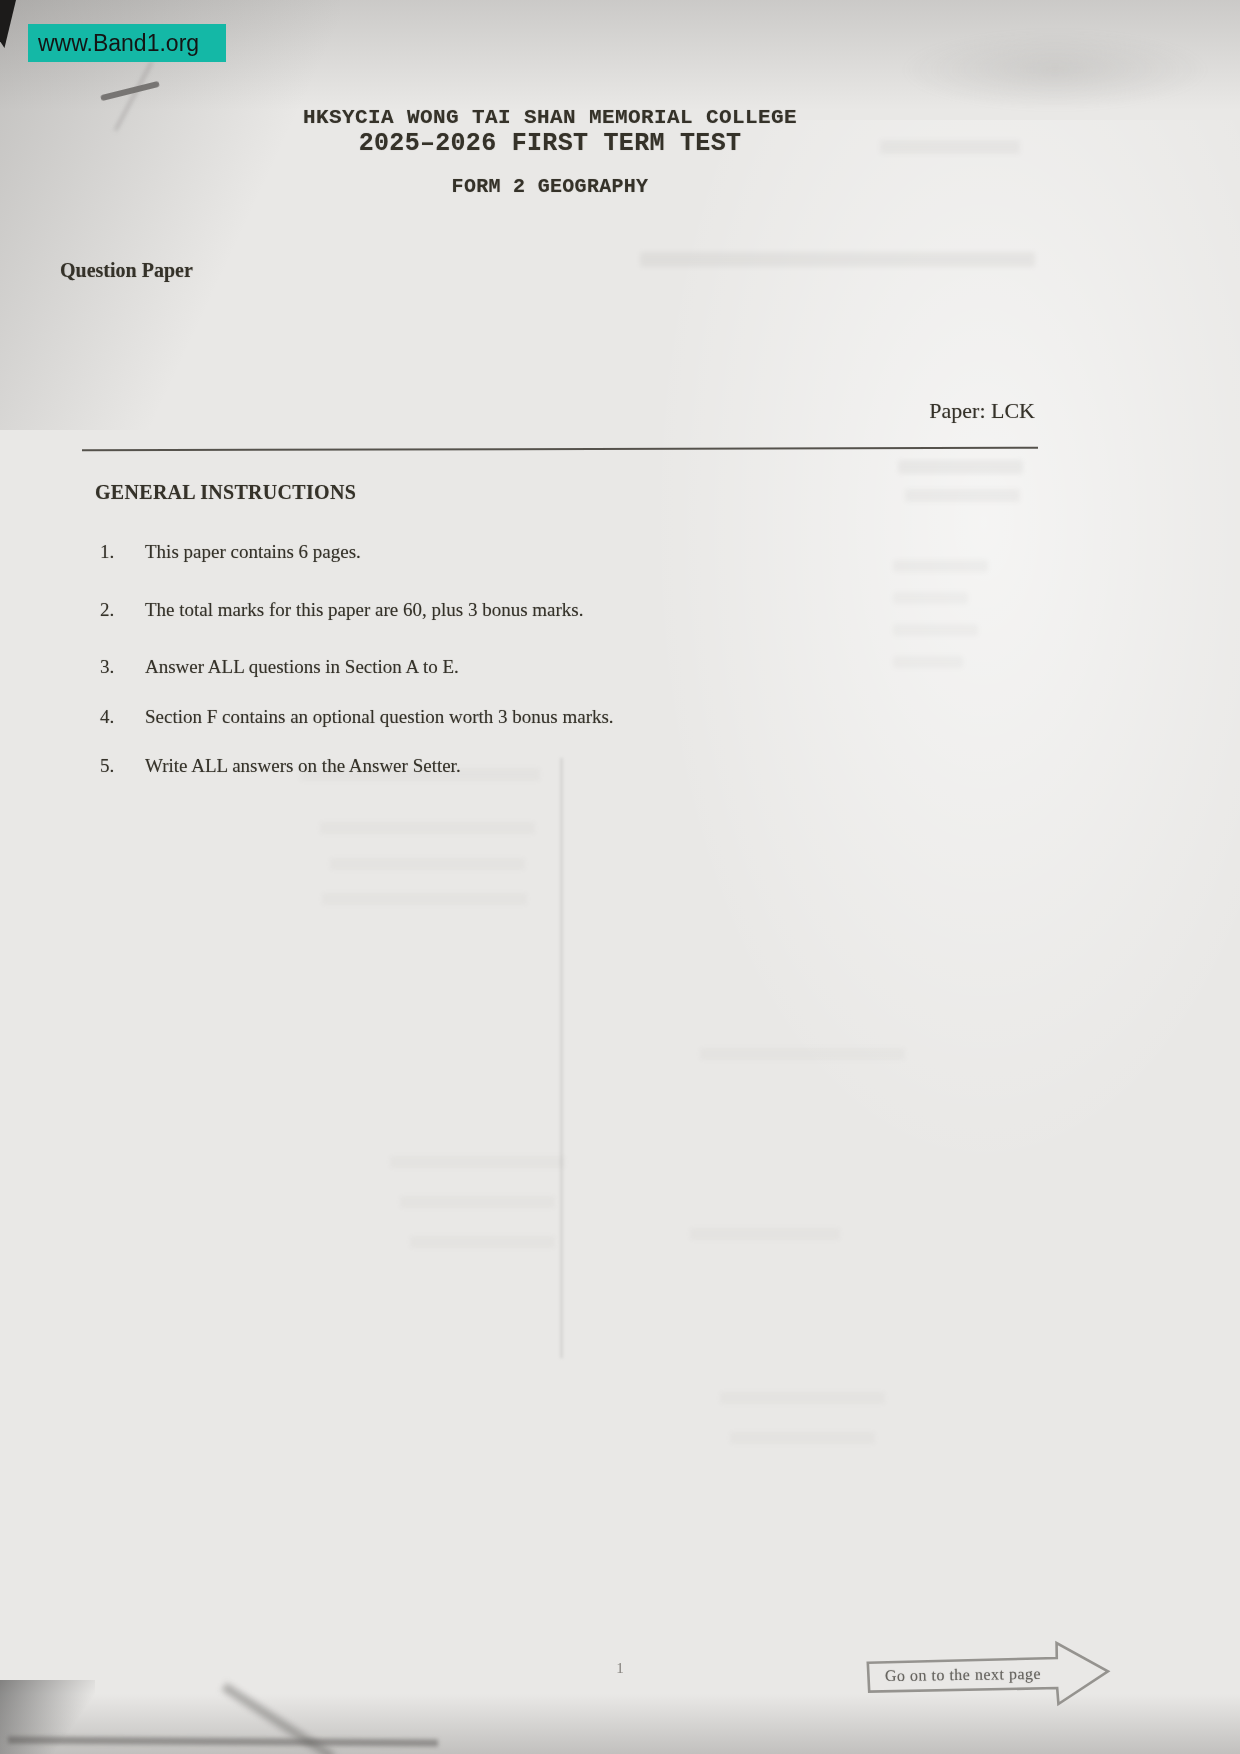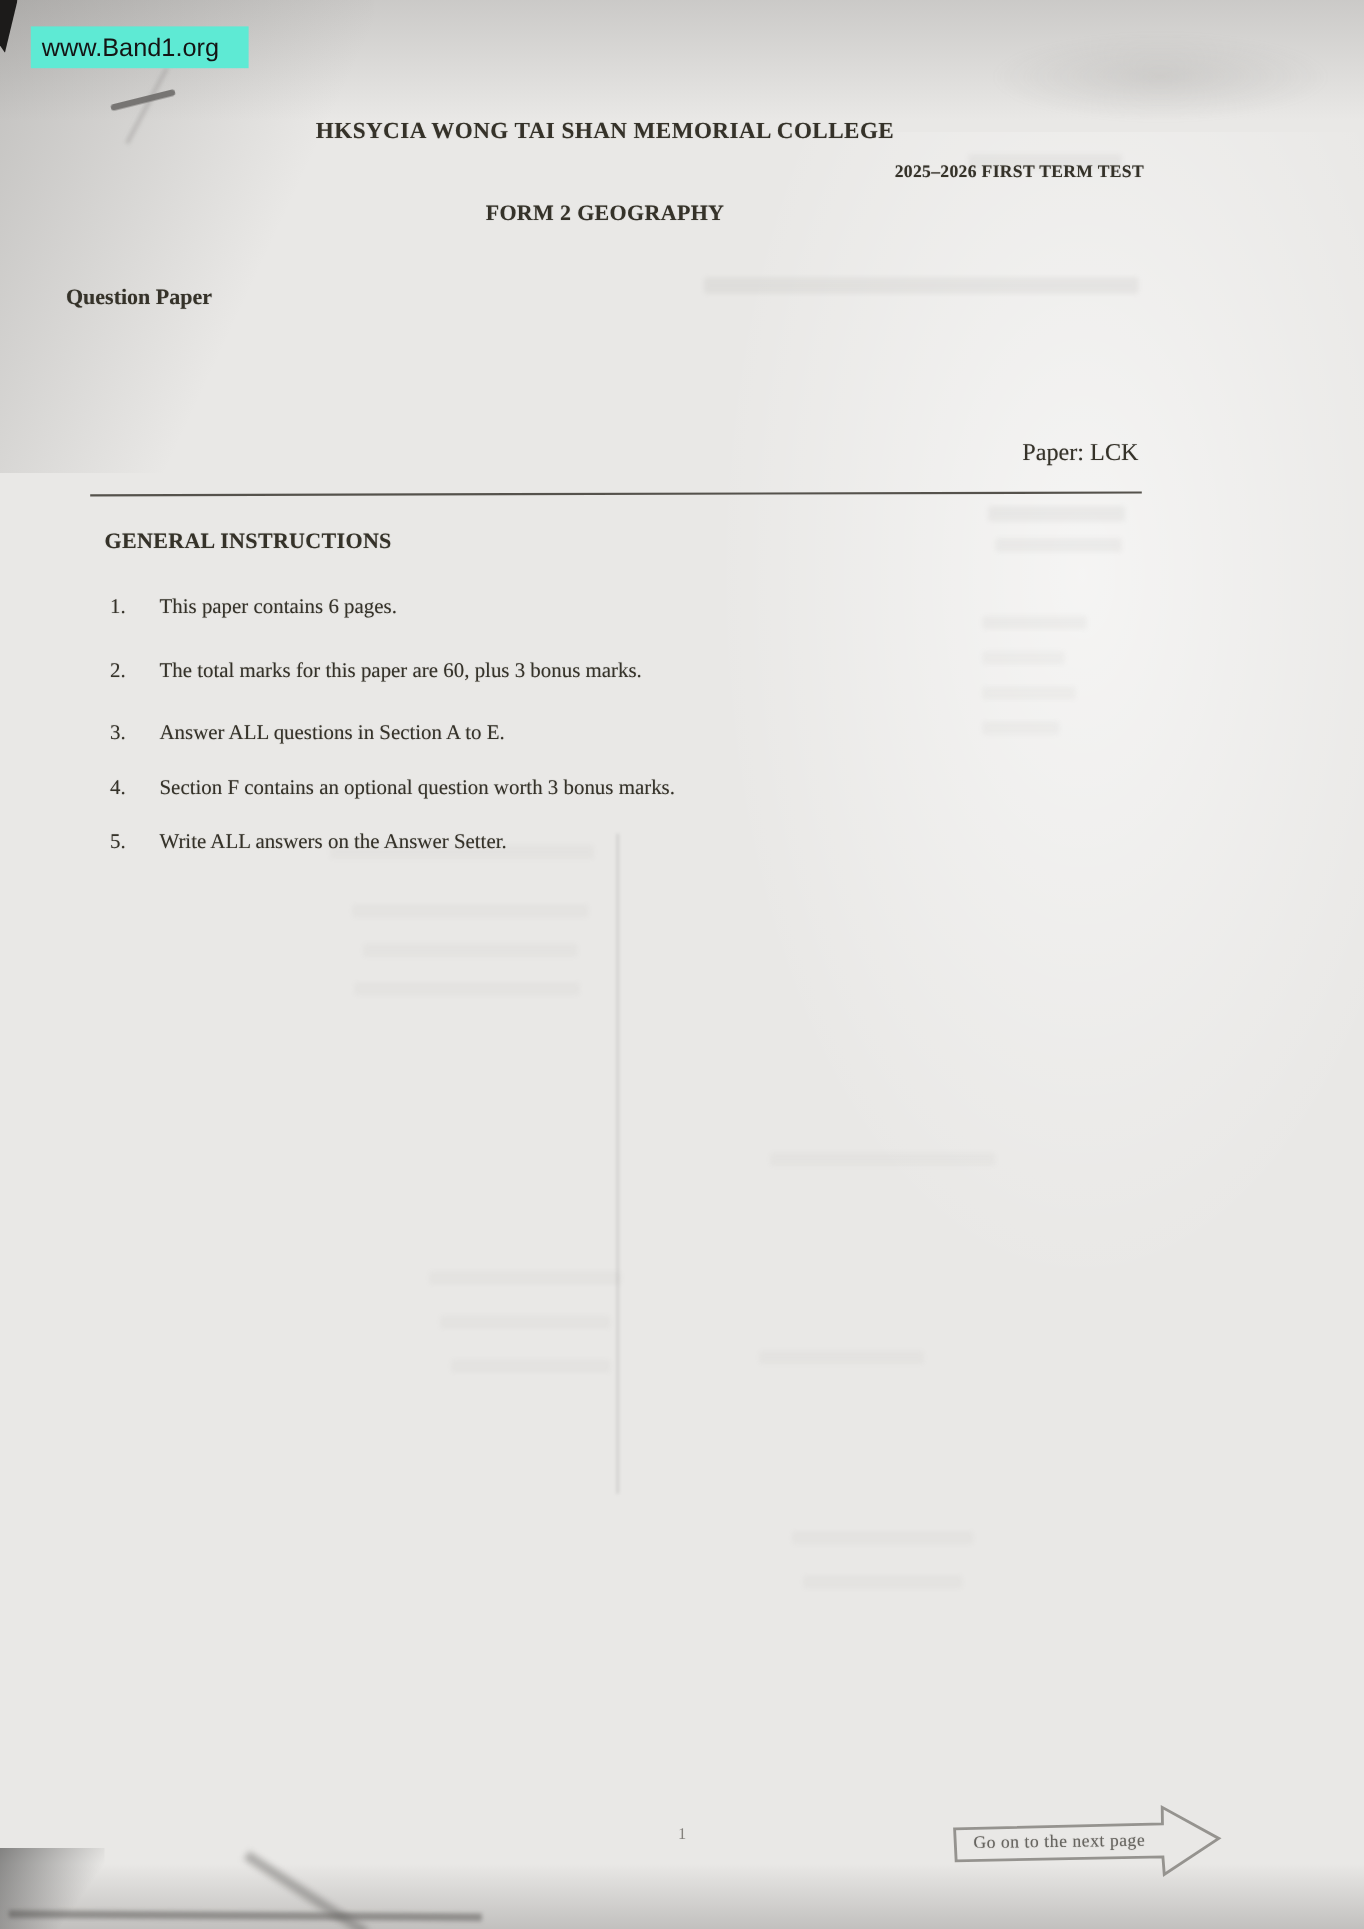--- a/index.html
+++ b/index.html
@@ -56,27 +56,27 @@
   .g14{left:390px;top:1156px;width:175px;height:12px;opacity:.05;}
   .g15{left:400px;top:1196px;width:155px;height:12px;opacity:.05;}
   .g16{left:410px;top:1236px;width:145px;height:12px;opacity:.05;}
   .g17{left:690px;top:1228px;width:150px;height:12px;opacity:.05;}
   .g18{left:720px;top:1392px;width:165px;height:12px;opacity:.05;}
   .g19{left:730px;top:1432px;width:145px;height:12px;opacity:.05;}
   
   .doc-text{color:#353229;text-shadow:0 0 1px rgba(56,53,47,0.38);}
   .watermark{
     position:absolute;left:28px;top:24px;width:198px;height:38px;
-    background:#5eead4;display:flex;align-items:center;
+    background:#14b8a6;display:flex;align-items:center;
     font-family:"Liberation Sans", sans-serif;font-size:23px;color:#141414;
     padding-left:10px;box-sizing:border-box;
   }
-  .title-block{position:absolute;left:60px;top:106px;width:980px;text-align:center;}
+  .title-block{position:absolute;left:60px;top:106px;width:980px;text-align:center;font-family:Liberation Mono, monospace;}
   .school-name{font-size:21px;font-weight:bold;letter-spacing:0.4px;}
-  .exam-title{font-size:16px;font-weight:bold;margin-top:17px;letter-spacing:0.3px;text-align:right;}
+  .exam-title{font-size:25px;font-weight:bold;letter-spacing:0.3px;}
   .subject-title{font-size:20px;font-weight:bold;margin-top:17px;letter-spacing:0.3px;}
   .paper-type{position:absolute;left:60px;top:259px;width:980px;text-align:left;
     font-size:20px;font-weight:bold;}
   .time-allowed{position:absolute;left:60px;top:298px;width:980px;text-align:center;
     font-size:20px;font-weight:bold;}
   .setter-line{position:absolute;left:60px;top:398px;width:975px;text-align:right;
     font-size:22px;}
   .divider{position:absolute;left:82px;top:448px;width:956px;height:0;
     border-top:2px solid #55524c;transform:rotate(-0.15deg);}
   .instructions-heading{position:absolute;left:95px;top:481px;

